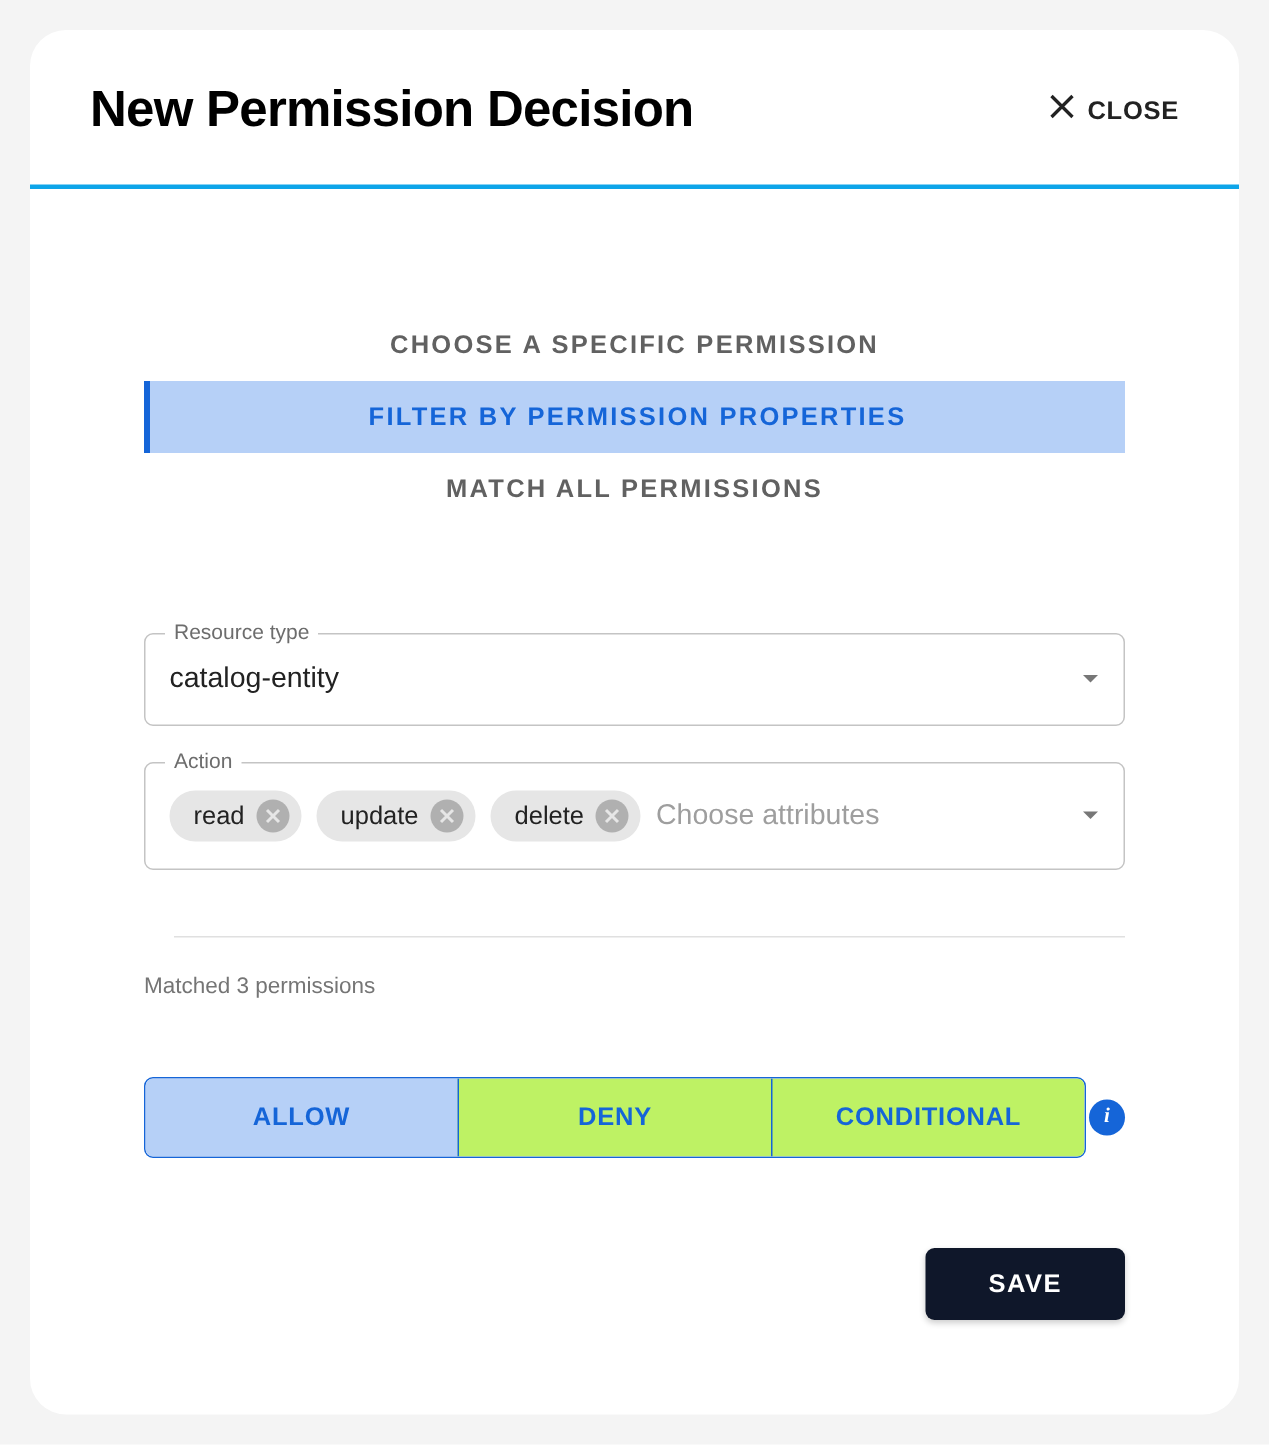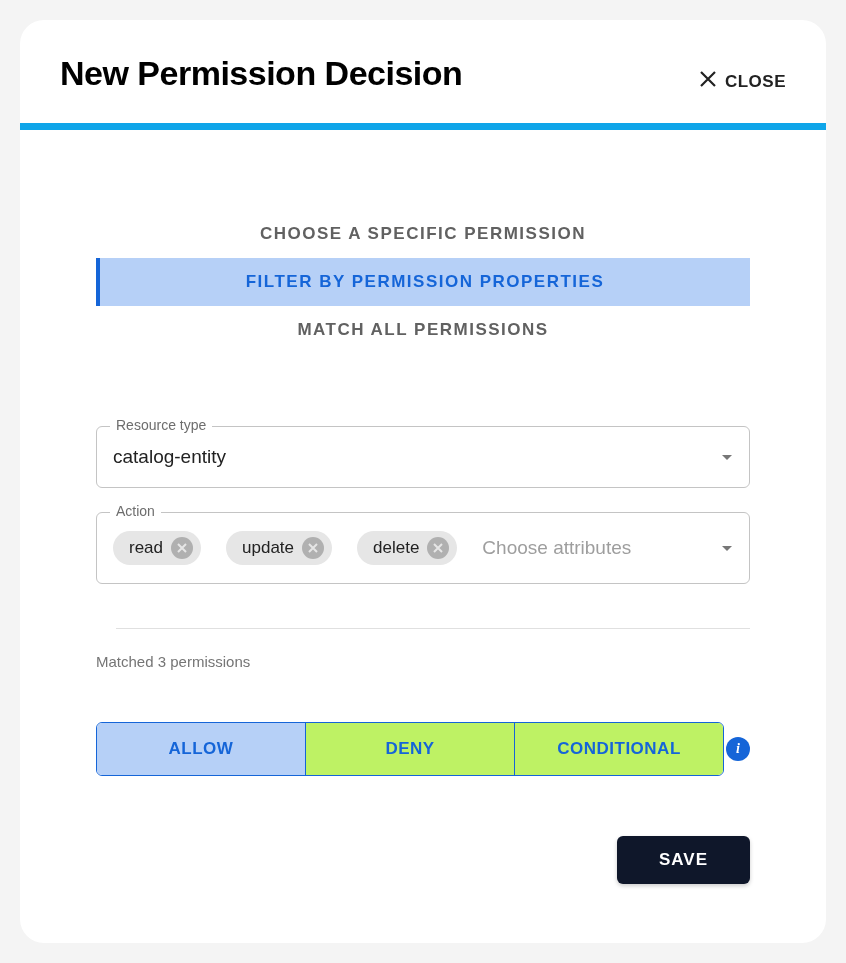--- a/index.html
+++ b/index.html
@@ -15,23 +15,23 @@
       border-radius: 24px;
       width: 100%;
       height: 100%;
       overflow: hidden;
       display: flex;
       flex-direction: column;
     }
     .header {
       display: flex;
       justify-content: space-between;
-      align-items: flex-end;
+      align-items: center;
       padding: 34px 40px 30px 40px;
-      border-bottom: 7px solid #0ea5e9;
+      border-bottom: 3px solid #0ea5e9;
     }
     .title {
       font-size: 34px;
       font-weight: 800;
       letter-spacing: -0.5px;
       color: #000;
     }
     .close-btn {
       display: flex;
       align-items: center;
@@ -85,21 +85,21 @@
       padding: 0 6px;
       font-size: 14px;
       color: #6d6d6d;
     }
     .field-box {
       border: 1px solid #c4c4c4;
       border-radius: 6px;
       padding: 18px 16px;
       display: flex;
       align-items: center;
-      gap: 25px;
+      gap: 10px;
       flex-wrap: wrap;
       min-height: 62px;
     }
     .field-value {
       font-size: 19px;
       color: #222;
       flex: 1;
     }
     .dropdown-icon {
       color: #777;

